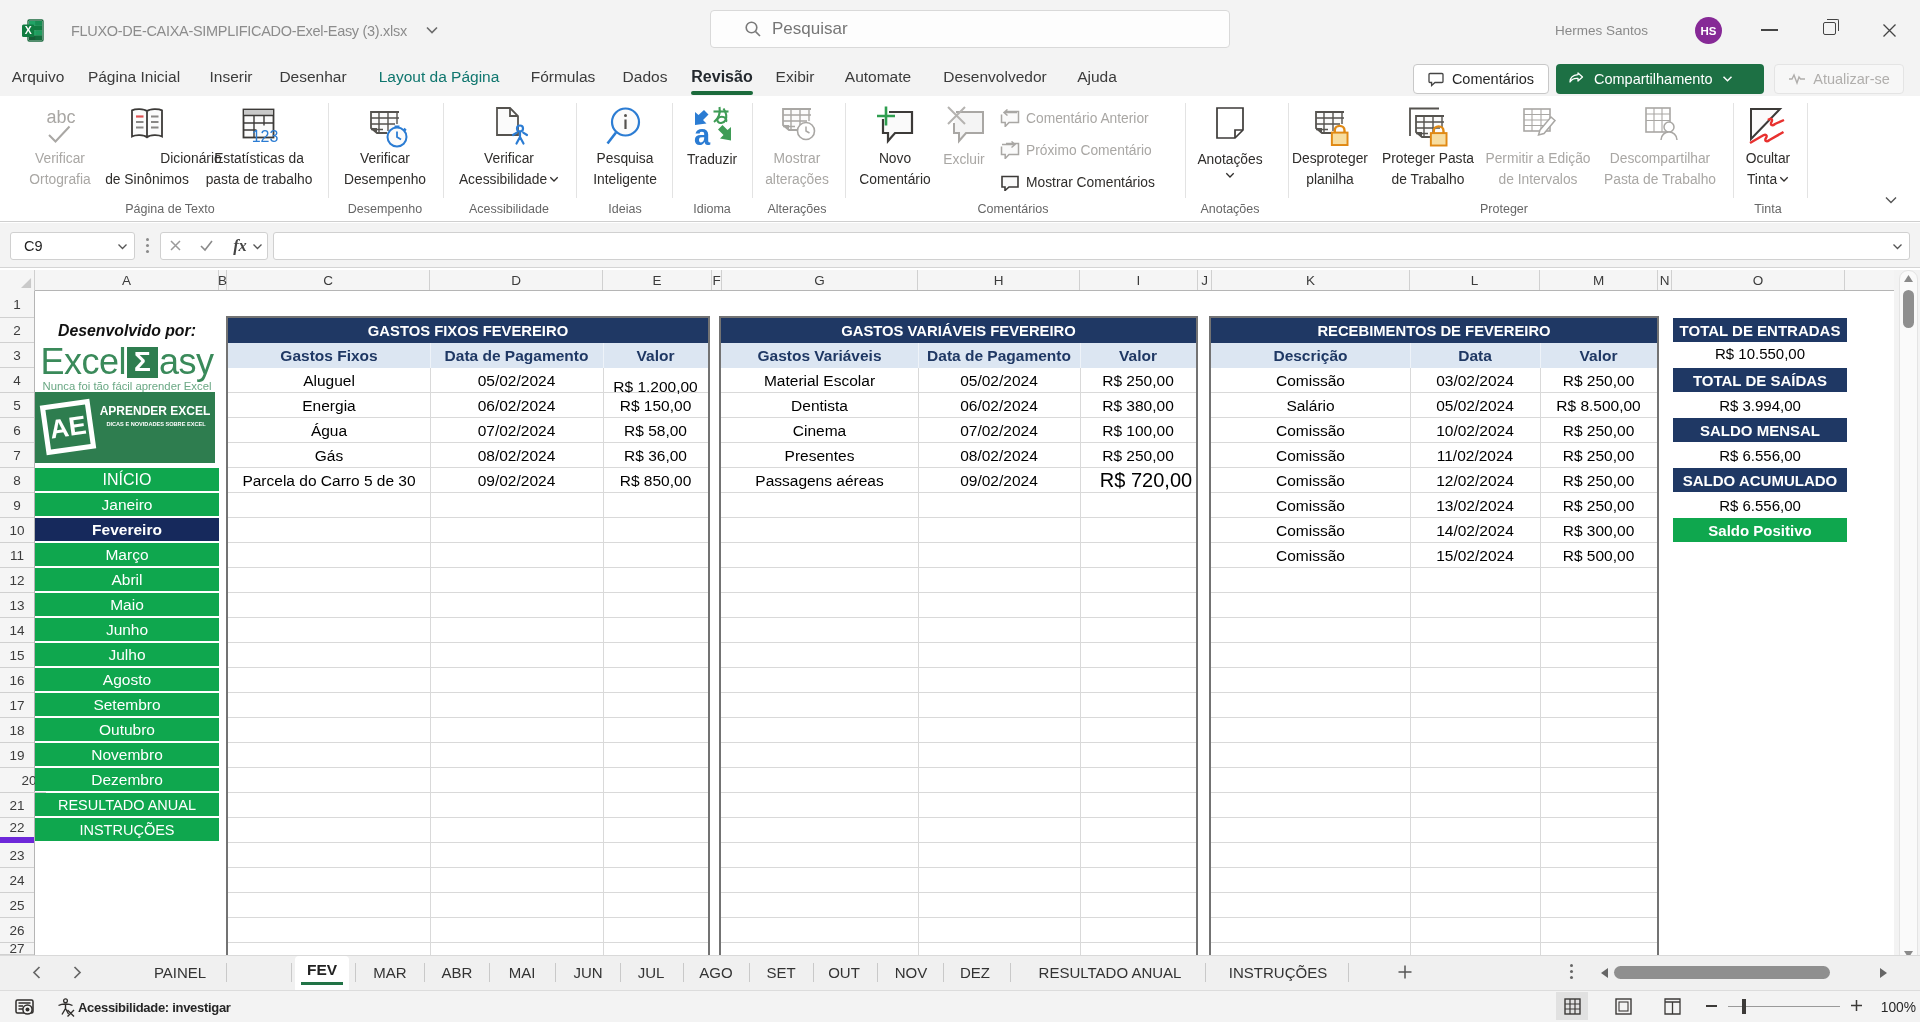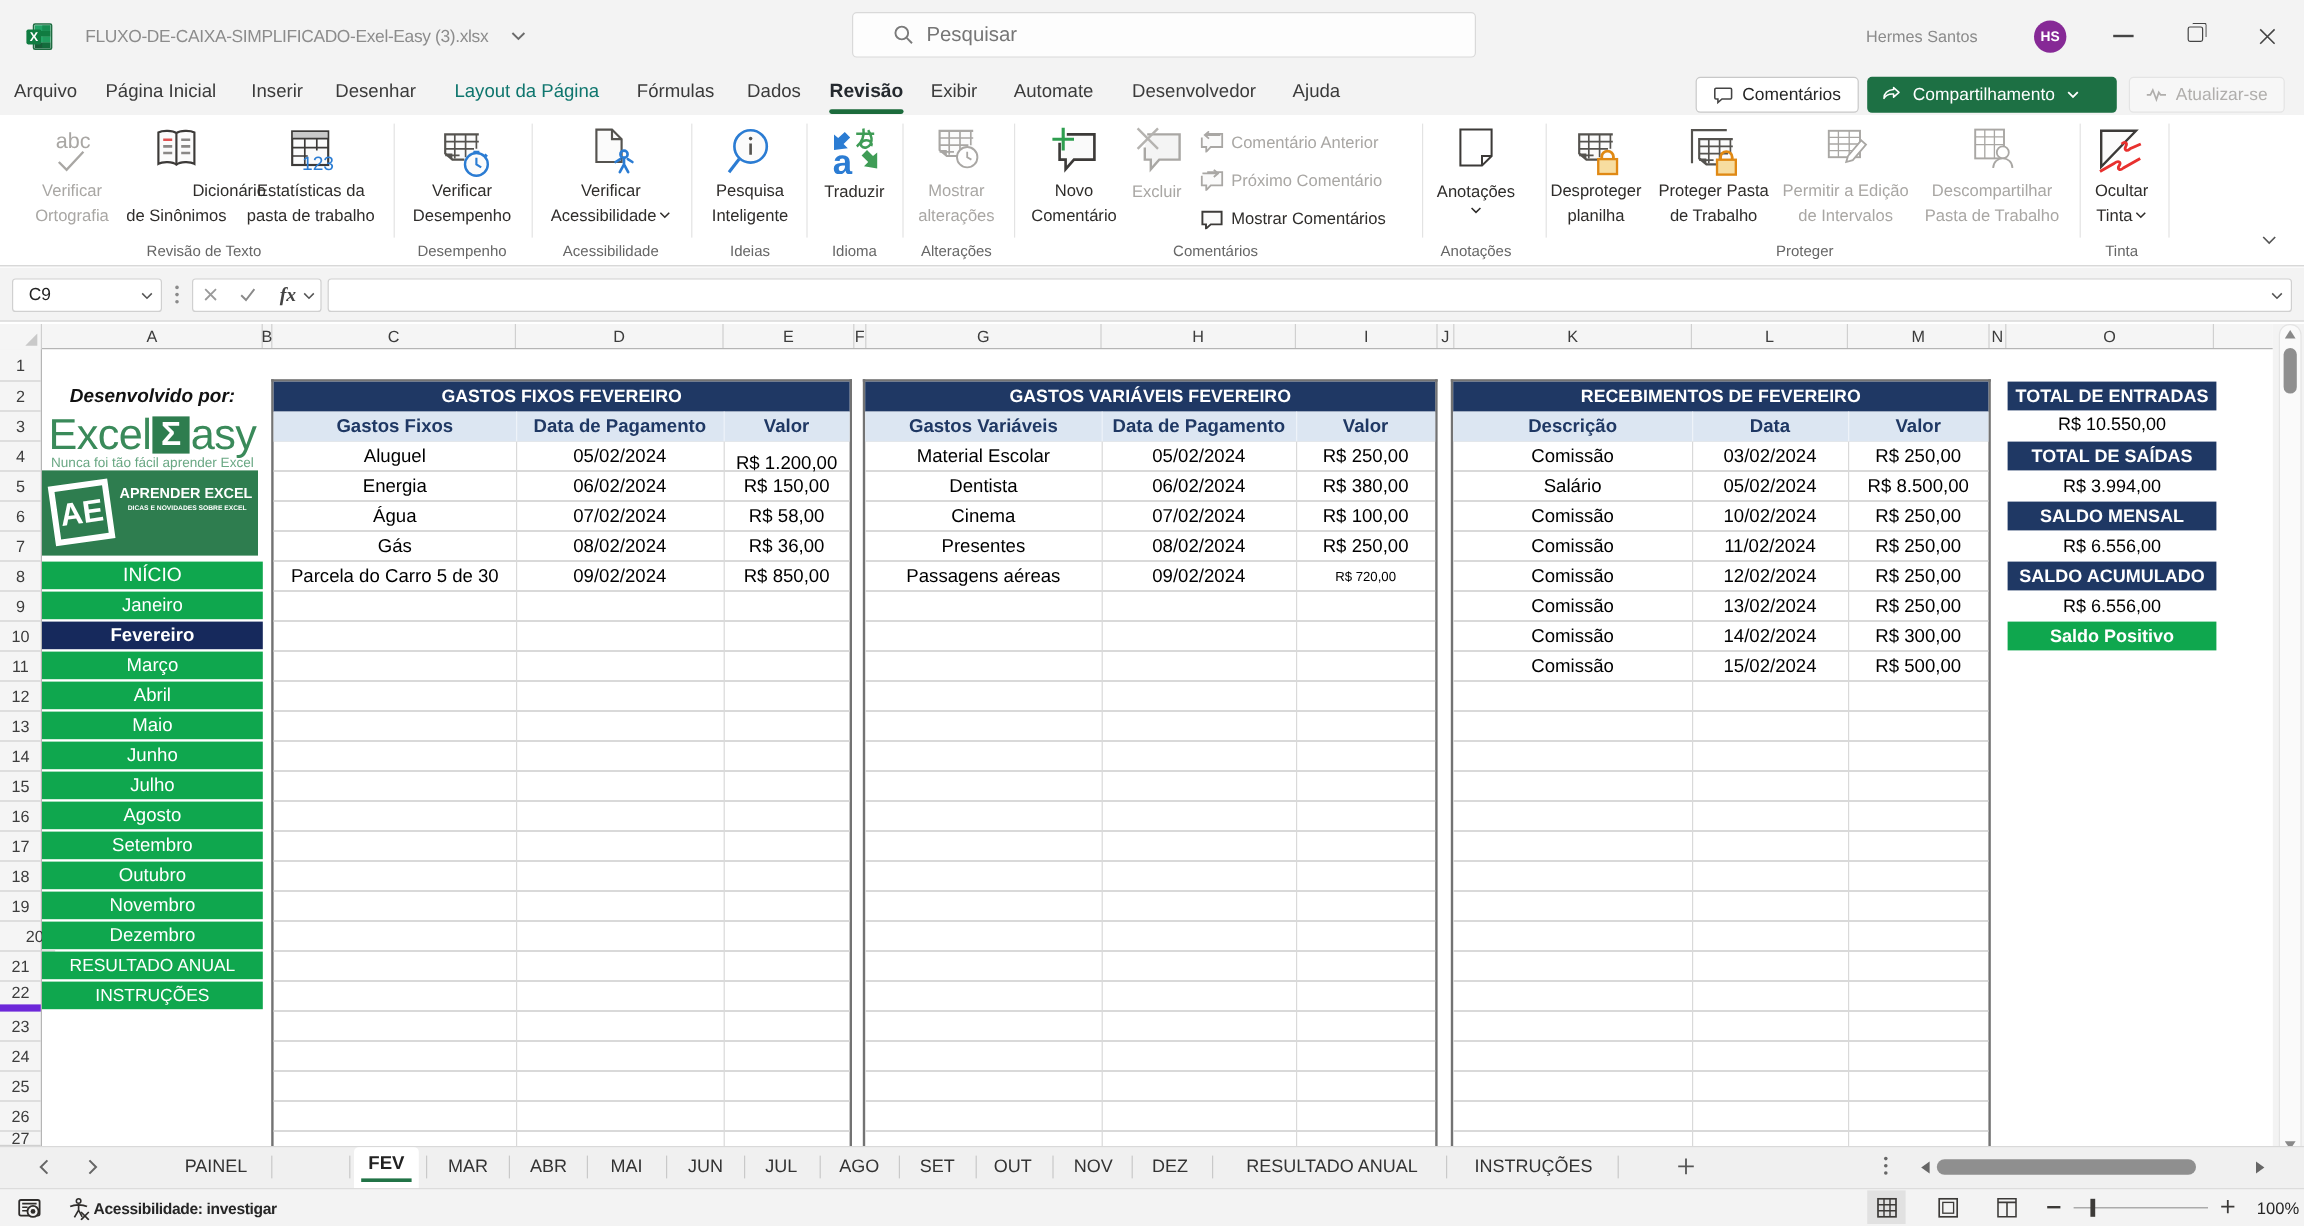--- a/index.html
+++ b/index.html
@@ -80,21 +80,21 @@
 <div class="ab" style="left:1185px;top:103px;width:1px;height:95px;background:#e3e3e3;"></div>
 <div class="ab" style="left:1288px;top:103px;width:1px;height:95px;background:#e3e3e3;"></div>
 <div class="ab" style="left:1733px;top:103px;width:1px;height:95px;background:#e3e3e3;"></div>
 <div class="ab" style="left:1807px;top:103px;width:1px;height:95px;background:#e3e3e3;"></div>
 <svg class="ab" style="left:42px;top:106px;" width="38" height="40" viewBox="0 0 38 40">
 <text x="19" y="17" font-size="18" fill="#a9a7a4" text-anchor="middle" font-family="Liberation Sans">abc</text>
 <path d="M7 29 L13.5 35.5 L27.5 20.5" stroke="#a9a7a4" stroke-width="2" fill="none"></path>
   </svg>
 <div class="ab" style="left:-25px;top:149px;width:170px;height:18px;font-size:13.8px;color:#a9a7a4;display:flex;align-items:center;justify-content:center;">Verificar</div>
 <div class="ab" style="left:-25px;top:170px;width:170px;height:18px;font-size:13.8px;color:#a9a7a4;display:flex;align-items:center;justify-content:center;">Ortografia</div>
-<div class="ab" style="left:90px;top:201px;width:160px;height:16px;font-size:12.5px;color:#666;display:flex;align-items:center;justify-content:center;">Revisão de Texto</div>
+<div class="ab" style="left:90px;top:201px;width:160px;height:16px;font-size:12.5px;color:#666;display:flex;align-items:center;justify-content:center;">Página de Texto</div>
 <svg class="ab" style="left:128px;top:107px;" width="38" height="36" viewBox="0 0 38 36">
 <path d="M19 4 C16 1.6, 7.5 1.4, 4 3.4 V29.5 C7.5 27.5, 16 27.6, 19 30.2 C22 27.6, 30.5 27.5, 34 29.5 V3.4 C30.5 1.4, 22 1.6, 19 4 z" fill="#fbfbfb" stroke="#3c3a38" stroke-width="1.8"></path>
 <path d="M19 4.5 V30" stroke="#3c3a38" stroke-width="1.8"></path>
 <path d="M8 9.5 h7.5" stroke="#e05252" stroke-width="2.2"></path>
 <path d="M8 15 h7.5 M8 20.5 h7.5" stroke="#8a8886" stroke-width="2.2"></path>
 <path d="M23 9.5 h7.5 M23 15 h7.5 M23 20.5 h7.5" stroke="#8a8886" stroke-width="2.2"></path>
   </svg>
 <div class="ab" style="left:62px;top:149px;width:170px;height:18px;font-size:13.8px;color:#2f2d2b;display:flex;align-items:center;justify-content:center;margin-left:44px;">Dicionário</div>
 <div class="ab" style="left:62px;top:170px;width:170px;height:18px;font-size:13.8px;color:#2f2d2b;display:flex;align-items:center;justify-content:center;">de Sinônimos</div>
 <svg class="ab" style="left:240px;top:106px;" width="40" height="40" viewBox="0 0 40 40">
@@ -370,21 +370,21 @@
 <div class="ab ctr" style="left:918px;top:393px;width:162px;height:25px;font-size:15.5px;color:#000;">06/02/2024</div>
 <div class="ab ctr" style="left:1080px;top:393px;width:116px;height:25px;font-size:15.5px;color:#000;">R$ 380,00</div>
 <div class="ab ctr" style="left:721px;top:418px;width:197px;height:25px;font-size:15.5px;color:#000;">Cinema</div>
 <div class="ab ctr" style="left:918px;top:418px;width:162px;height:25px;font-size:15.5px;color:#000;">07/02/2024</div>
 <div class="ab ctr" style="left:1080px;top:418px;width:116px;height:25px;font-size:15.5px;color:#000;">R$ 100,00</div>
 <div class="ab ctr" style="left:721px;top:443px;width:197px;height:25px;font-size:15.5px;color:#000;">Presentes</div>
 <div class="ab ctr" style="left:918px;top:443px;width:162px;height:25px;font-size:15.5px;color:#000;">08/02/2024</div>
 <div class="ab ctr" style="left:1080px;top:443px;width:116px;height:25px;font-size:15.5px;color:#000;">R$ 250,00</div>
 <div class="ab ctr" style="left:721px;top:468px;width:197px;height:25px;font-size:15.5px;color:#000;">Passagens aéreas</div>
 <div class="ab ctr" style="left:918px;top:468px;width:162px;height:25px;font-size:15.5px;color:#000;">09/02/2024</div>
-<div class="ab ctr" style="left:1080px;top:468px;width:116px;height:25px;font-size:11px;color:#000;">R$ 720,00</div>
+<div class="ab ctr" style="left:1080px;top:468px;width:132px;height:25px;font-size:20px;color:#000;">R$ 720,00</div>
 <div class="ab" style="left:1209px;top:316px;width:450px;height:639px;border:2px solid #737373;border-bottom:none;background:#fff;"></div>
 <div class="ab ctr" style="left:1211px;top:318px;width:446px;height:25px;background:#1f3864;color:#fff;font-weight:bold;font-size:14.8px;">RECEBIMENTOS DE FEVEREIRO</div>
 <div class="ab" style="left:1211px;top:343px;width:446px;height:25px;background:#dce6f2;"></div>
 <div class="ab ctr" style="left:1211px;top:343px;width:199px;height:25px;color:#1f3864;font-weight:bold;font-size:15.5px;">Descrição</div>
 <div class="ab ctr" style="left:1410px;top:343px;width:130px;height:25px;color:#1f3864;font-weight:bold;font-size:15.5px;">Data</div>
 <div class="ab ctr" style="left:1540px;top:343px;width:117px;height:25px;color:#1f3864;font-weight:bold;font-size:15.5px;">Valor</div>
 <div class="ab" style="left:1211px;top:368px;width:446px;height:587px;background-image:repeating-linear-gradient(to bottom,transparent 0px,transparent 24px,#d9d9d9 24px,#d9d9d9 25px);"></div>
 <div class="ab" style="left:1410px;top:343px;width:1px;height:25px;background:#eef3f9;"></div>
 <div class="ab" style="left:1410px;top:368px;width:1px;height:587px;background:#d9d9d9;"></div>
 <div class="ab" style="left:1540px;top:343px;width:1px;height:25px;background:#eef3f9;"></div>

